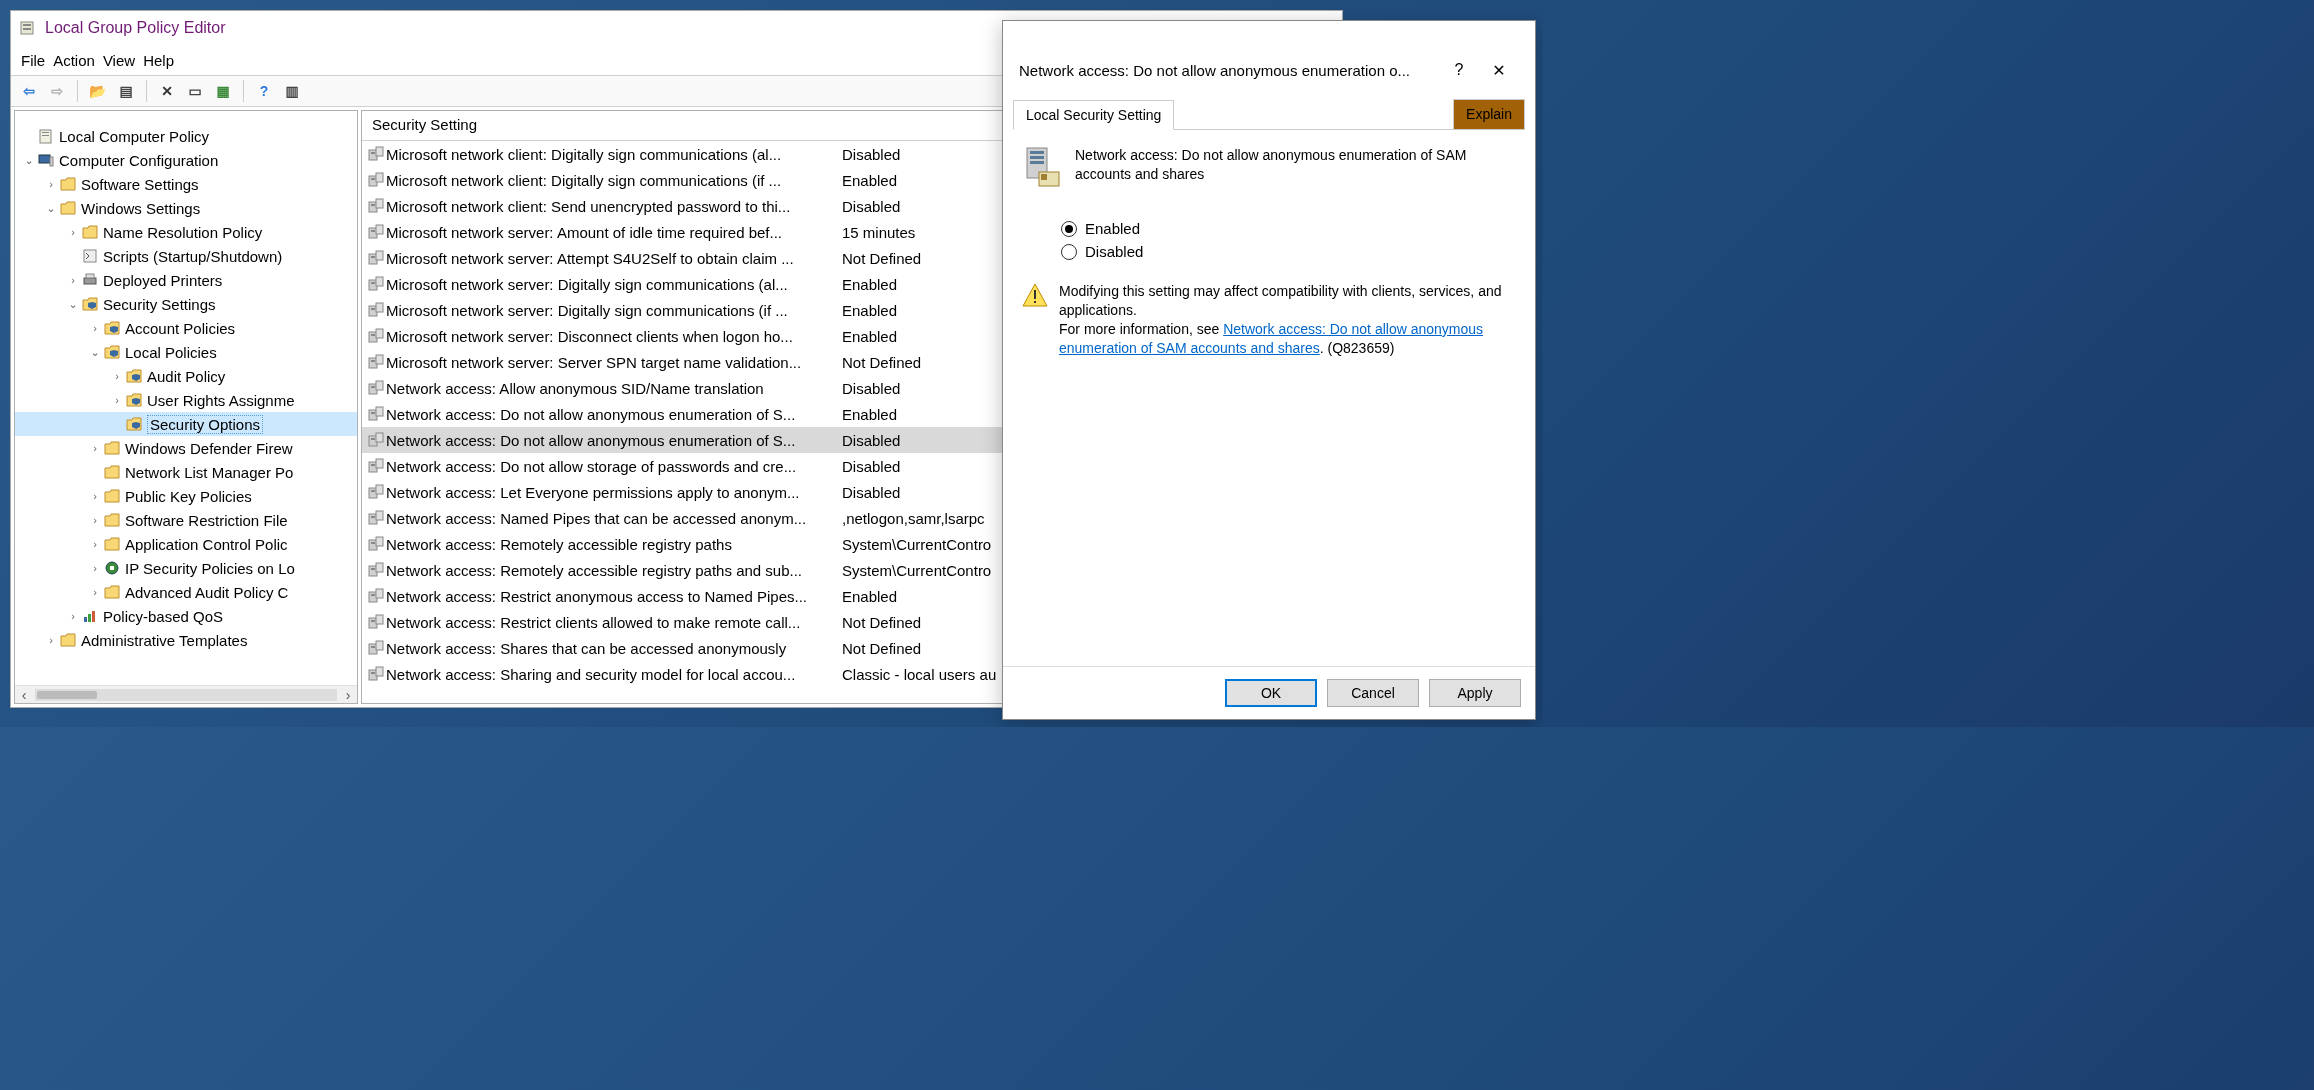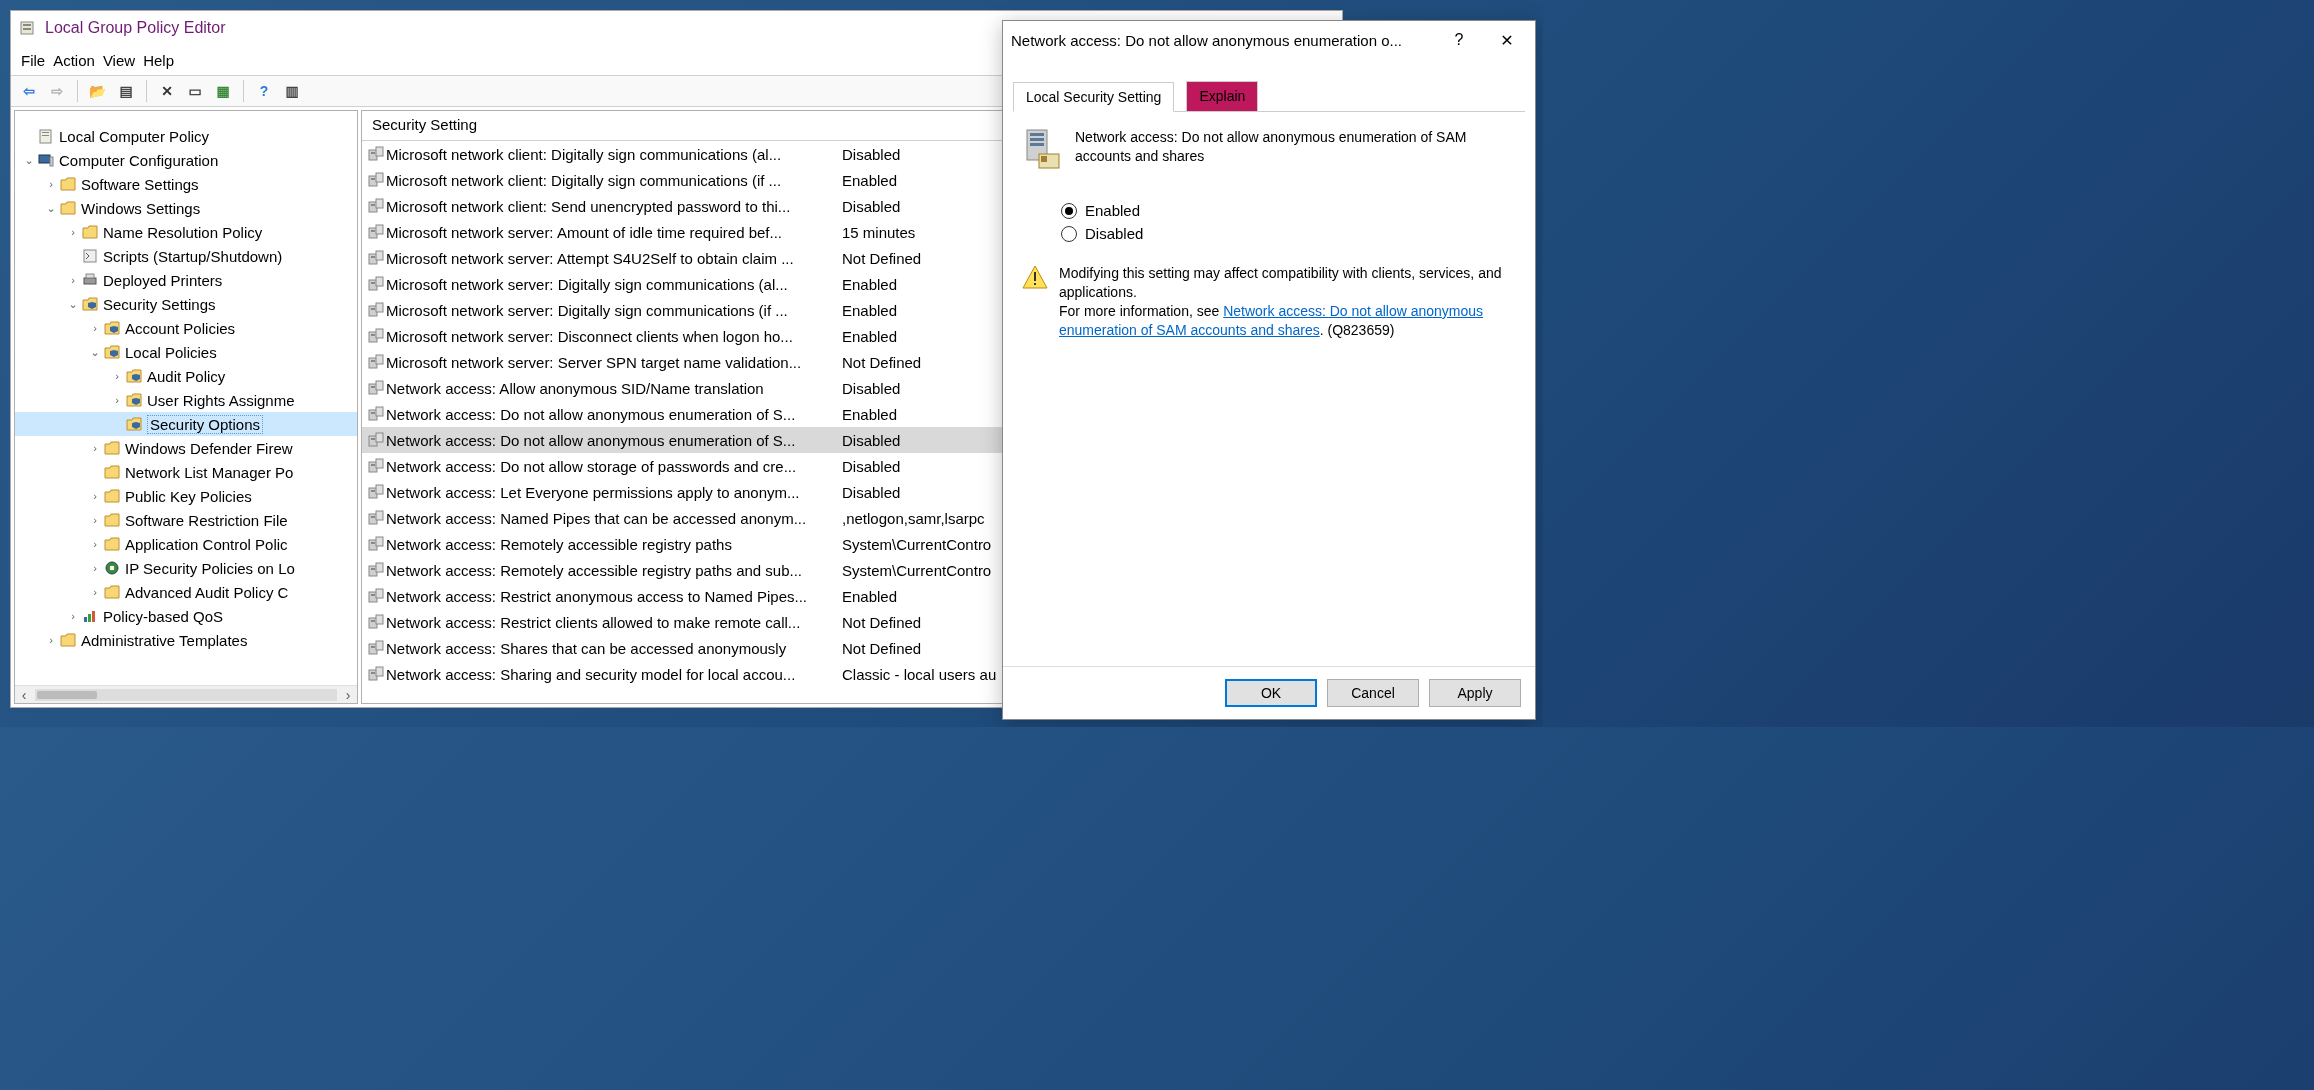--- a/index.html
+++ b/index.html
@@ -196,36 +196,38 @@
   background: #fff;
   border: 1px solid #888;
   box-shadow: 0 4px 20px rgba(0,0,0,0.25);
   display: flex;
   flex-direction: column;
 }
 .dlg-titlebar {
   height: 38px;
   display: flex;
   align-items: center;
-  padding: 0 8px;
-  gap: 8px;
+  padding: 0 16px;
+  gap: 0;
+  margin-top: 30px;
 }
 .dlg-titlebar .title { flex:1; font-size:15px; overflow:hidden; text-overflow:ellipsis; white-space:nowrap;}
 .dlg-titlebar .winbtn { width: 40px; text-align: center; font-size: 16px; cursor:default;}
 .dlg-tabs {
   display: flex;
   border-bottom: 1px solid #ccc;
-  margin: 22px 10px 0 10px;
+  margin: 10px 10px 0 10px;
   gap: 12px;
+  justify-content: space-between;
 }
 .dlg-tab {
   padding: 6px 12px;
   border: 1px solid #ccc;
   border-bottom: none;
-  background: #be185d;
+  background: #a16207;
   font-size: 14px;
   cursor: default;
 }
 .dlg-tab.active {
   background: #fff;
   position: relative;
   top: 1px;
   border-bottom: 1px solid #fff;
 }
 .dlg-body {

